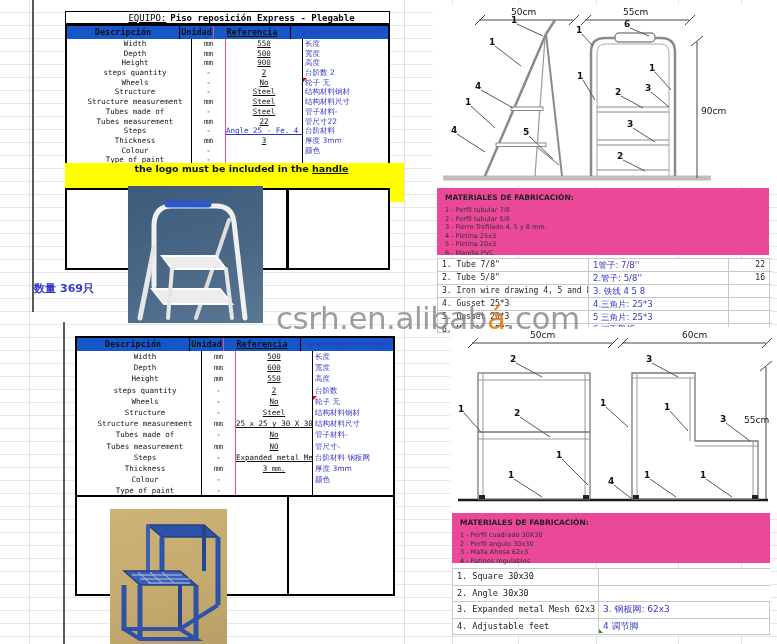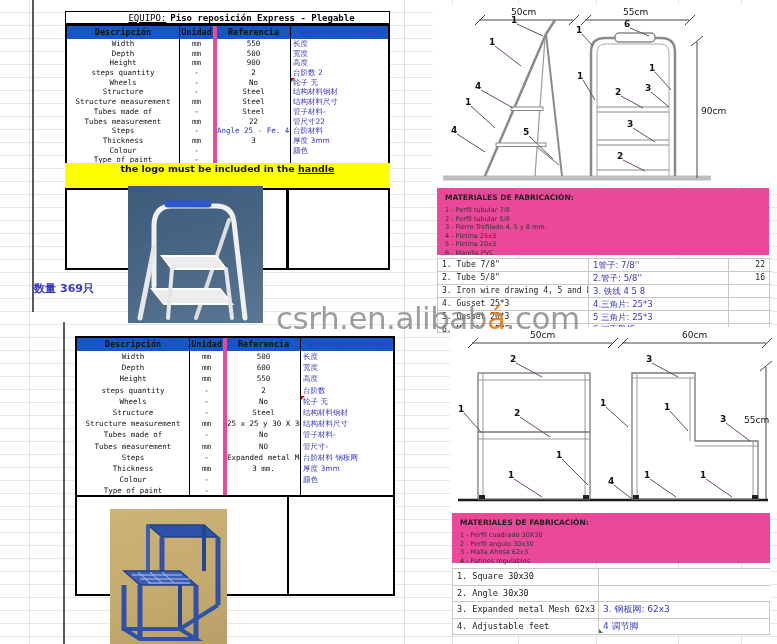--- a/index.html
+++ b/index.html
@@ -13,35 +13,35 @@
   .equipo-row{left:65px;top:11px;width:325px;height:13px;border:1px solid #000;background:#fff;
     display:flex;align-items:center;justify-content:center;padding-left:28px;box-sizing:border-box;
     font-size:9px;white-space:nowrap;z-index:2;position:absolute;}
   .equipo-label{text-decoration:underline;font-family:"DejaVu Sans Mono",monospace;}
   .equipo-title{font-weight:bold;font-family:"DejaVu Sans Mono",monospace;margin-left:4px;}
   .spec-table{position:absolute;border:2px solid #000;box-sizing:border-box;background:#fff;z-index:2;}
   .sp-header{display:flex;background:#1557c8;color:#fff;font-weight:bold;height:13px;line-height:13px;
     font-family:"DejaVu Sans Mono",monospace;}
   .sp-header>div{text-align:center;overflow:hidden;white-space:nowrap;box-sizing:border-box;font-size:8.5px;}
   .sp-header>div.h-cn{font-size:6.5px;font-style:italic;}
-  .sp-row{display:flex;}
+  .sp-row{display:flex;margin-left:12px;}
   .t-top .sp-row{height:9.7px;line-height:9.7px;}
   .t-bot .sp-row{height:11.2px;line-height:11.2px;}
   .sp-row>div{box-sizing:border-box;overflow:hidden;white-space:nowrap;font-size:7.5px;}
   .c-desc{width:112px;text-align:center;font-family:"DejaVu Sans Mono",monospace;color:#111;}
   .c-unit{width:34px;text-align:center;border-left:1px solid #000;font-family:"DejaVu Sans Mono",monospace;color:#111;}
-  .c-ref{width:77px;text-align:center;border-left:4px solid #ec4899;font-family:"DejaVu Sans Mono",monospace;color:#111;}
+  .c-ref{width:77px;text-align:center;border-left:1px solid #ec4899;font-family:"DejaVu Sans Mono",monospace;color:#111;text-decoration:underline;}
   .c-cn{flex:1;border-left:1px solid #000;color:#3838c8;padding-left:2px;font-size:8px;position:relative;}
   .ref-blue{color:#2233cc;font-size:6.5px;}
   .ref-small{font-size:6px;}
   .rmark{position:absolute;left:0;top:0;width:0;height:0;border-top:4px solid #d00;border-right:4px solid transparent;}
   .gmark{position:absolute;left:0;bottom:1px;width:0;height:0;border-bottom:4px solid #1a8a1a;border-right:4px solid transparent;}
   .gmark2{display:inline-block;width:0;height:0;border-bottom:4px solid #1a8a1a;border-right:4px solid transparent;vertical-align:top;margin-right:2px;}
   
-  .note{left:65px;top:163px;width:325px;background:#ffff00;z-index:2;position:absolute;}
+  .note{left:65px;top:163px;width:325px;background:#ffff00;z-index:2;position:absolute;padding-left:14px;}
   .note-l1{height:12px;line-height:12px;text-align:center;font-weight:bold;font-size:9.5px;color:#111;
     font-family:"DejaVu Sans",sans-serif;}
   .note-l2{height:13px;line-height:13px;text-align:left;font-weight:bold;font-size:11px;color:#e00000;
     padding-left:14px;position:relative;margin-top:14px;}
   .u{text-decoration:underline;}
   
   .blackbox{border:2px solid #000;background:#fff;box-sizing:border-box;z-index:2;position:absolute;}
   
   .photo{z-index:3;position:absolute;overflow:hidden;}
   .photo1{background:linear-gradient(160deg,#3c5a7a 0%,#4a6886 55%,#5a7894 100%);}

